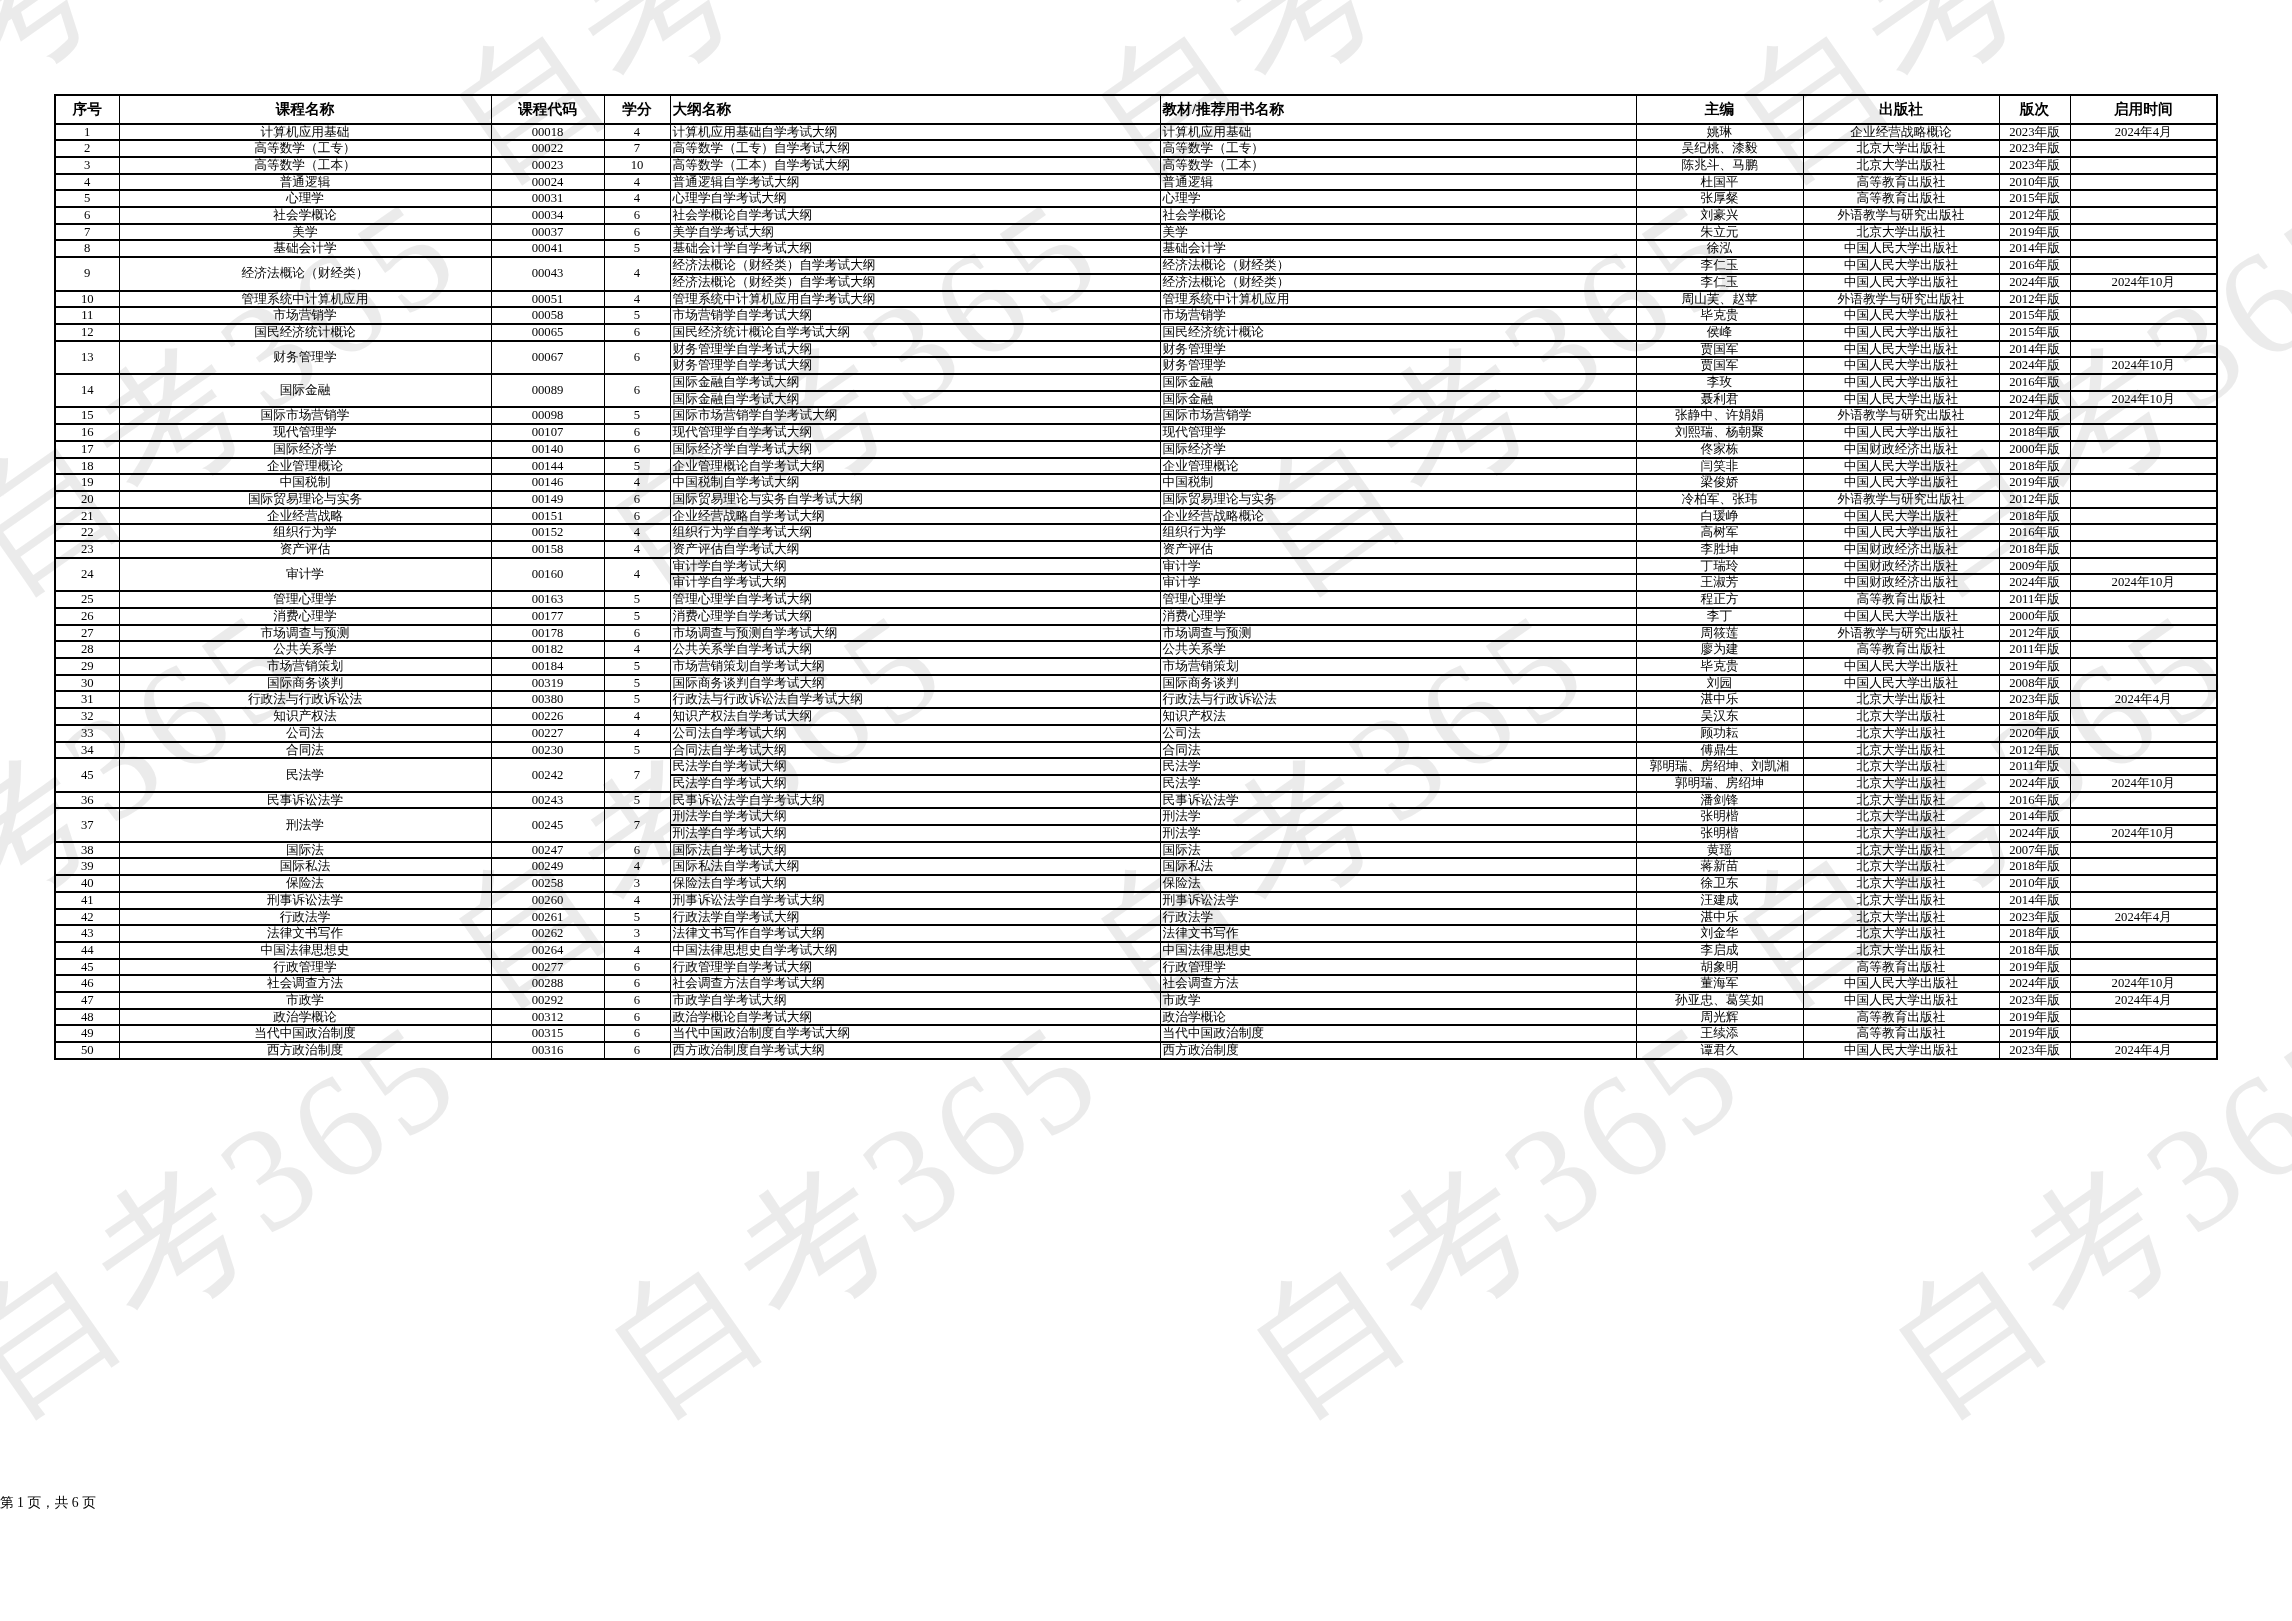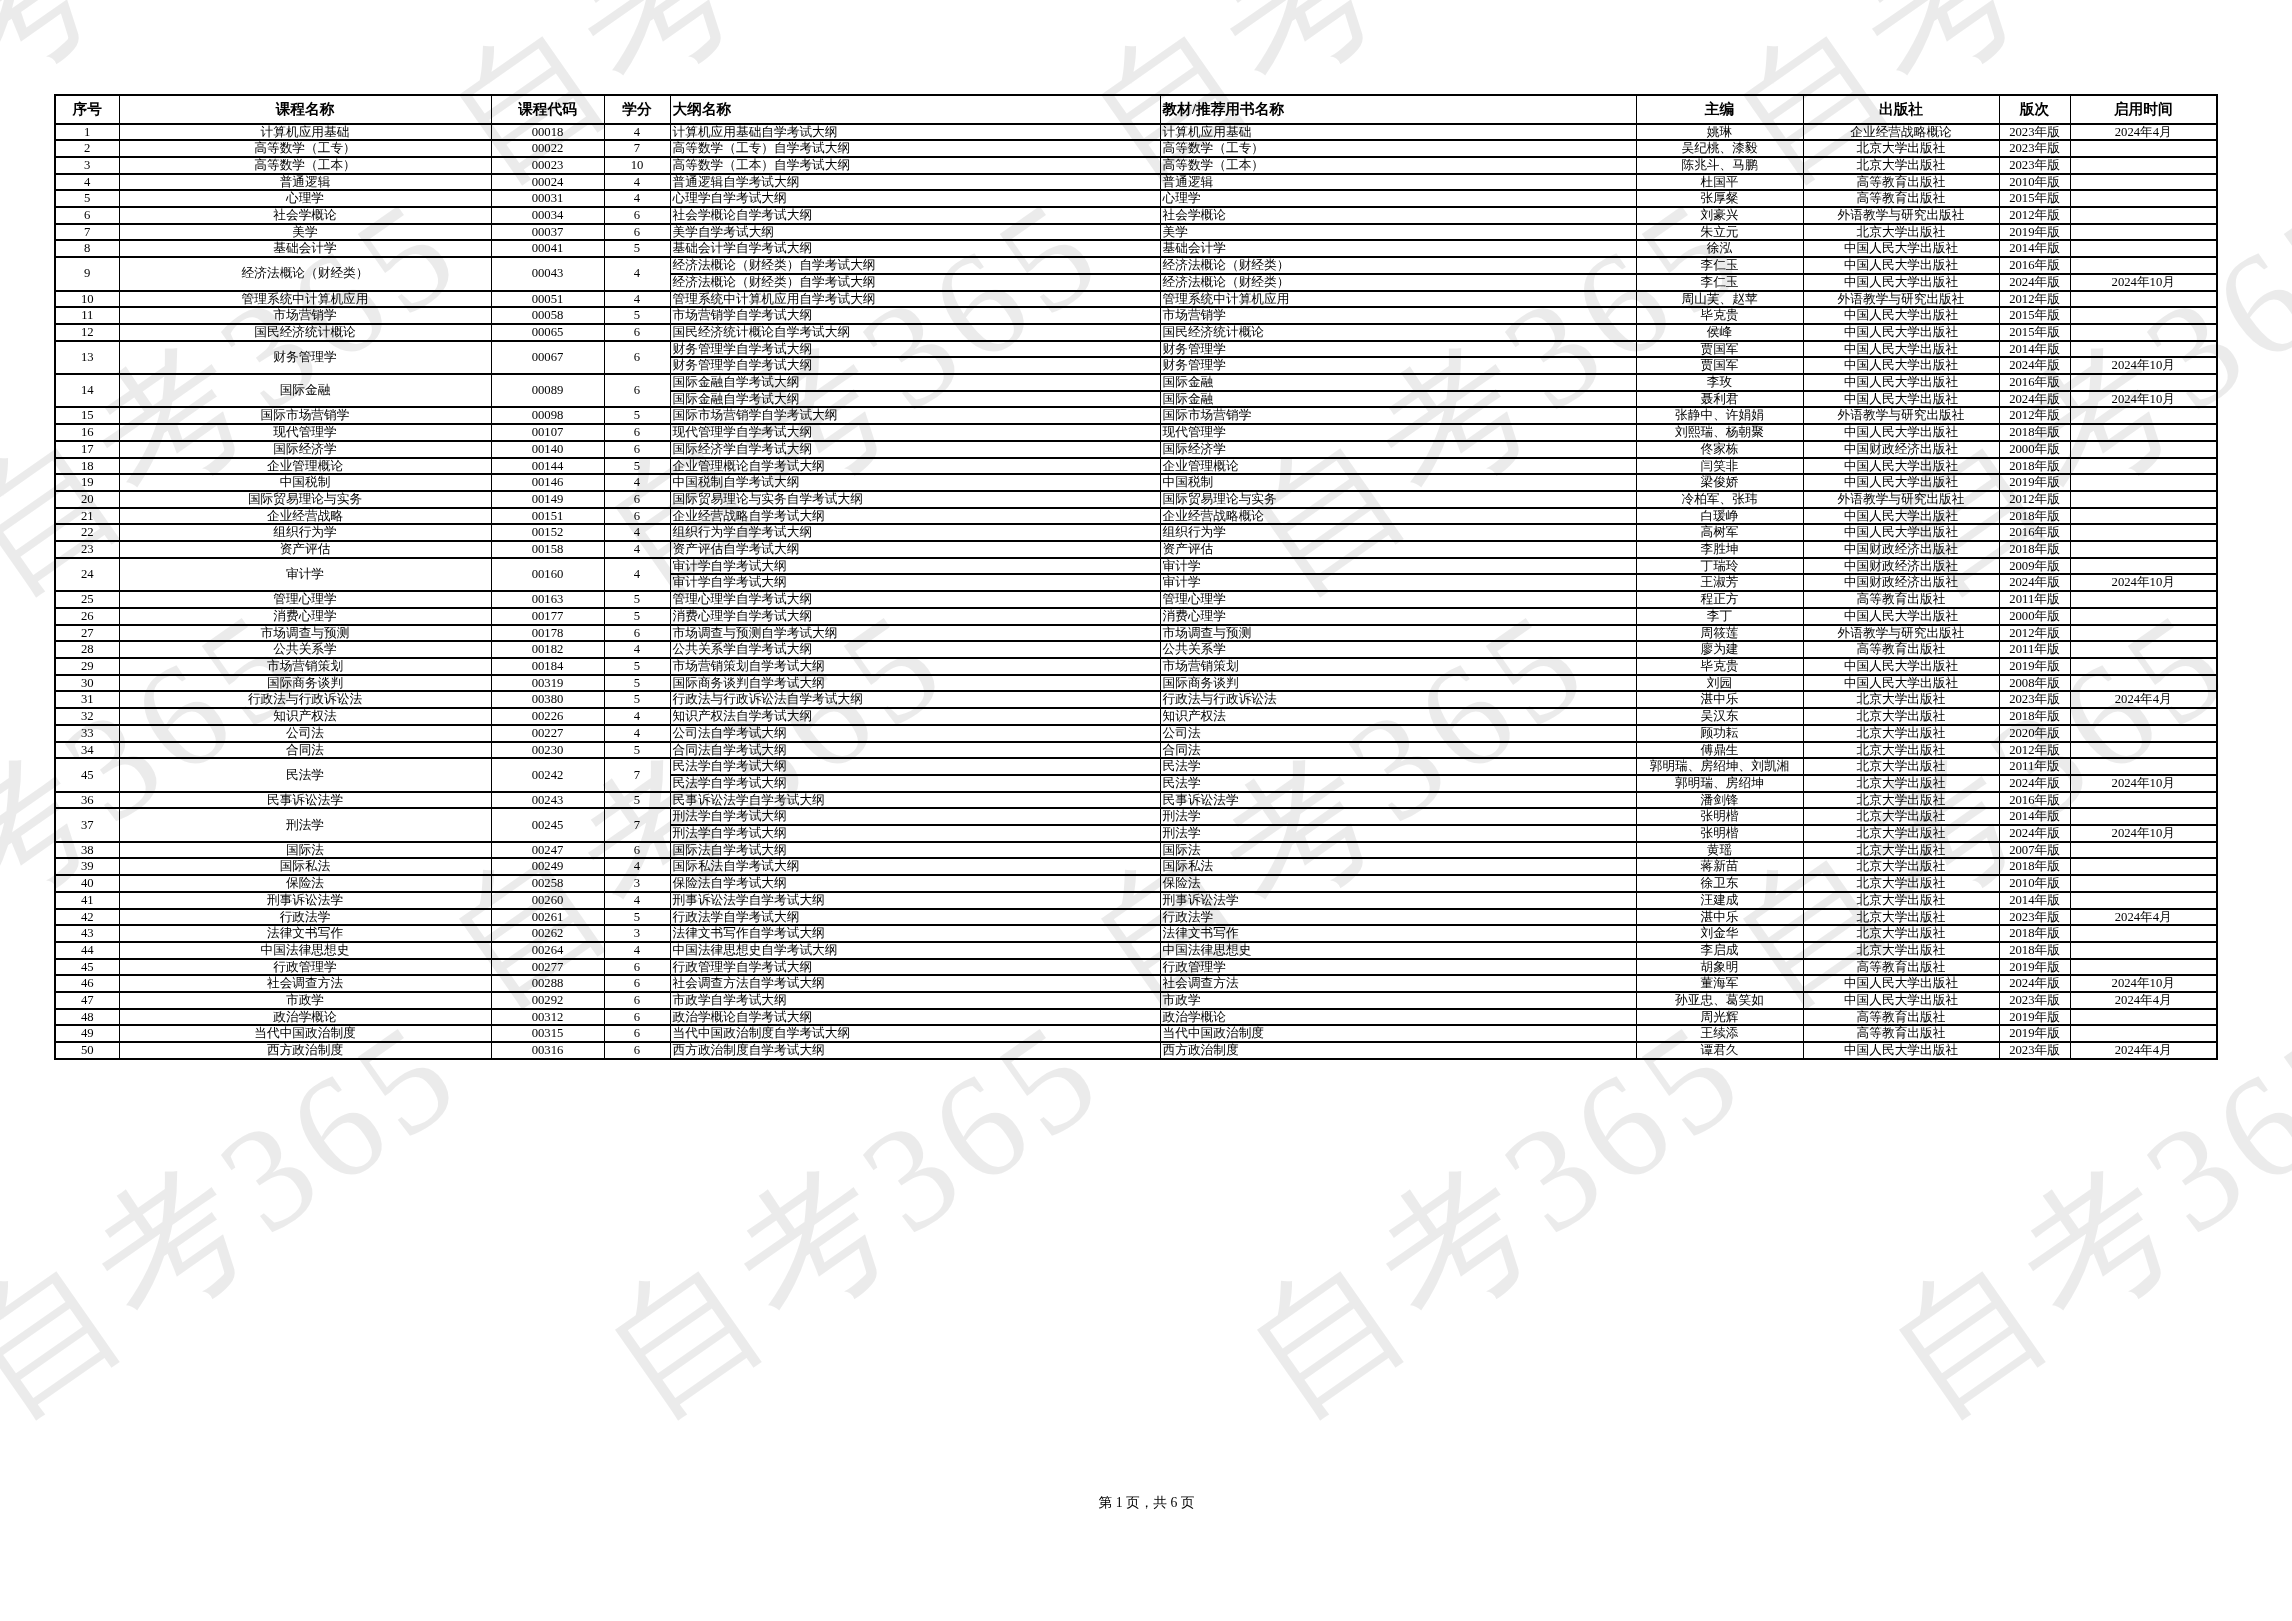--- a/index.html
+++ b/index.html
@@ -39,21 +39,21 @@
   }
   tbody td{
     height:13.7px;line-height:14.7px;font-size:12.7px;
   }
   .c-no,.c-name,.c-code,.c-credits,
   .c-editor,.c-publisher,.c-edition,.c-start{text-align:center;}
   .c-outline,.c-book{text-align:left;padding-left:2.9px;}
   
   .footer{
     position:absolute;left:0;right:0;top:1494px;z-index:1;
-    text-align:center;font-size:13.7px;
+    font-size:13.7px;
   }
 </style>
 </head>
 <body>
 
 <div class="watermark-layer">
     <div class="wm" style="left: -225px; top: -118px;">自考365</div>
     <div class="wm" style="left: 417px; top: -118px;">自考365</div>
     <div class="wm" style="left: 1059px; top: -118px;">自考365</div>
     <div class="wm" style="left: 1701px; top: -118px;">自考365</div>

